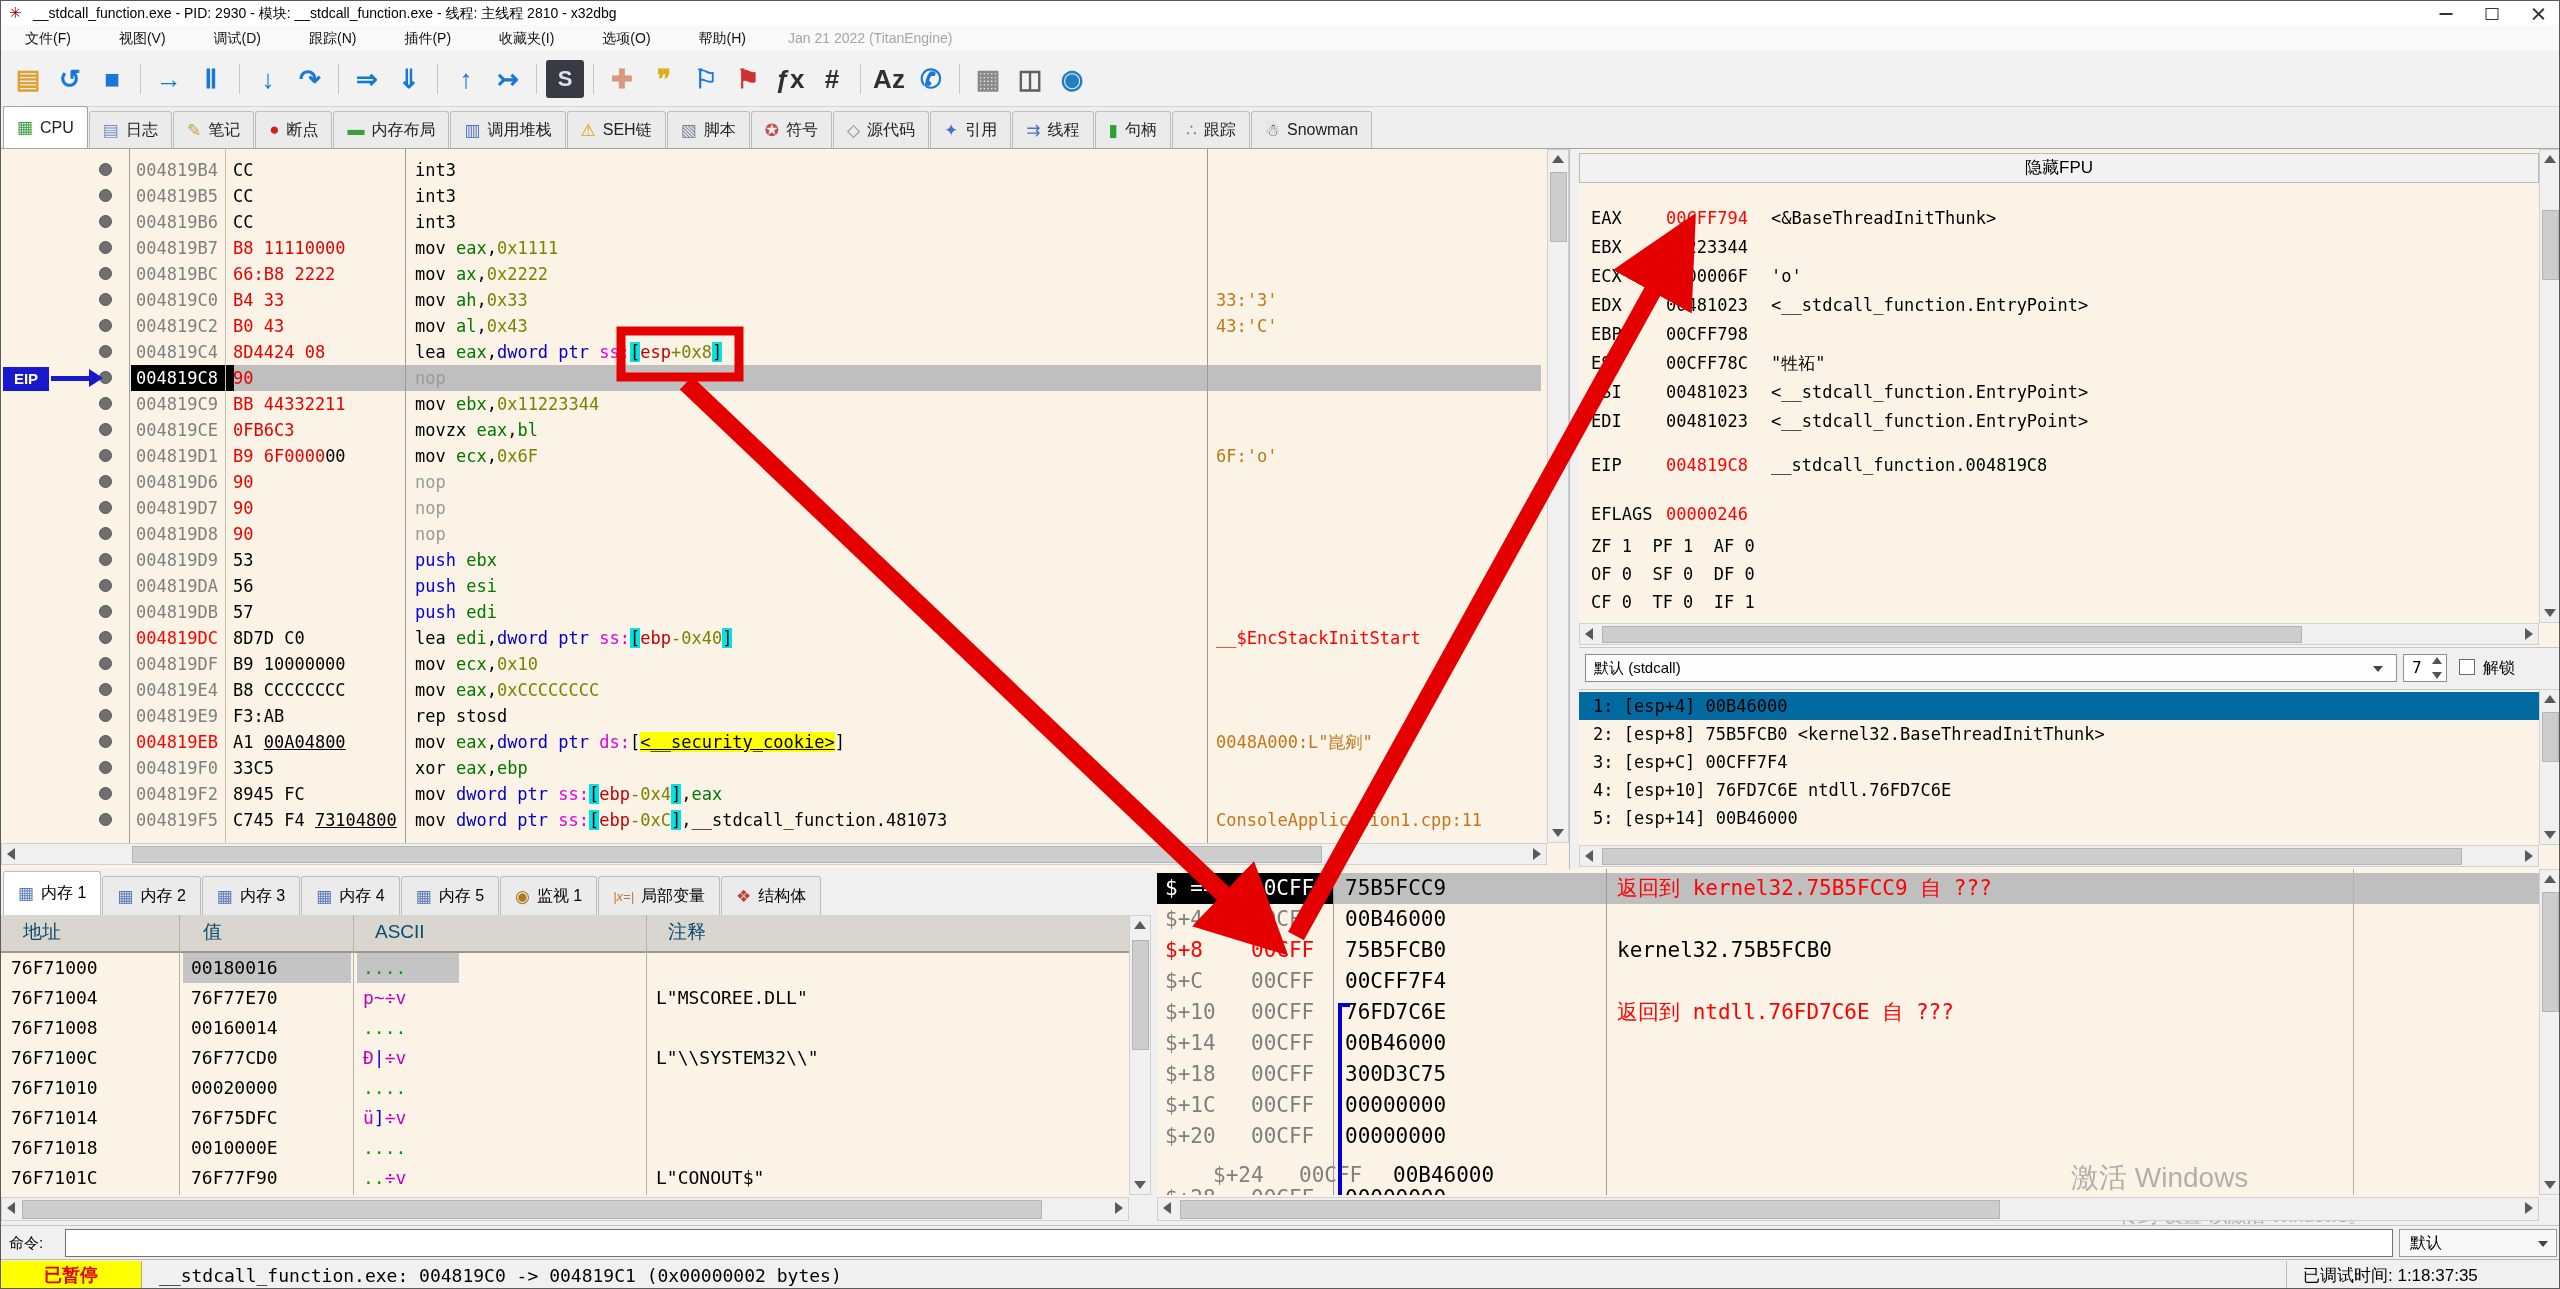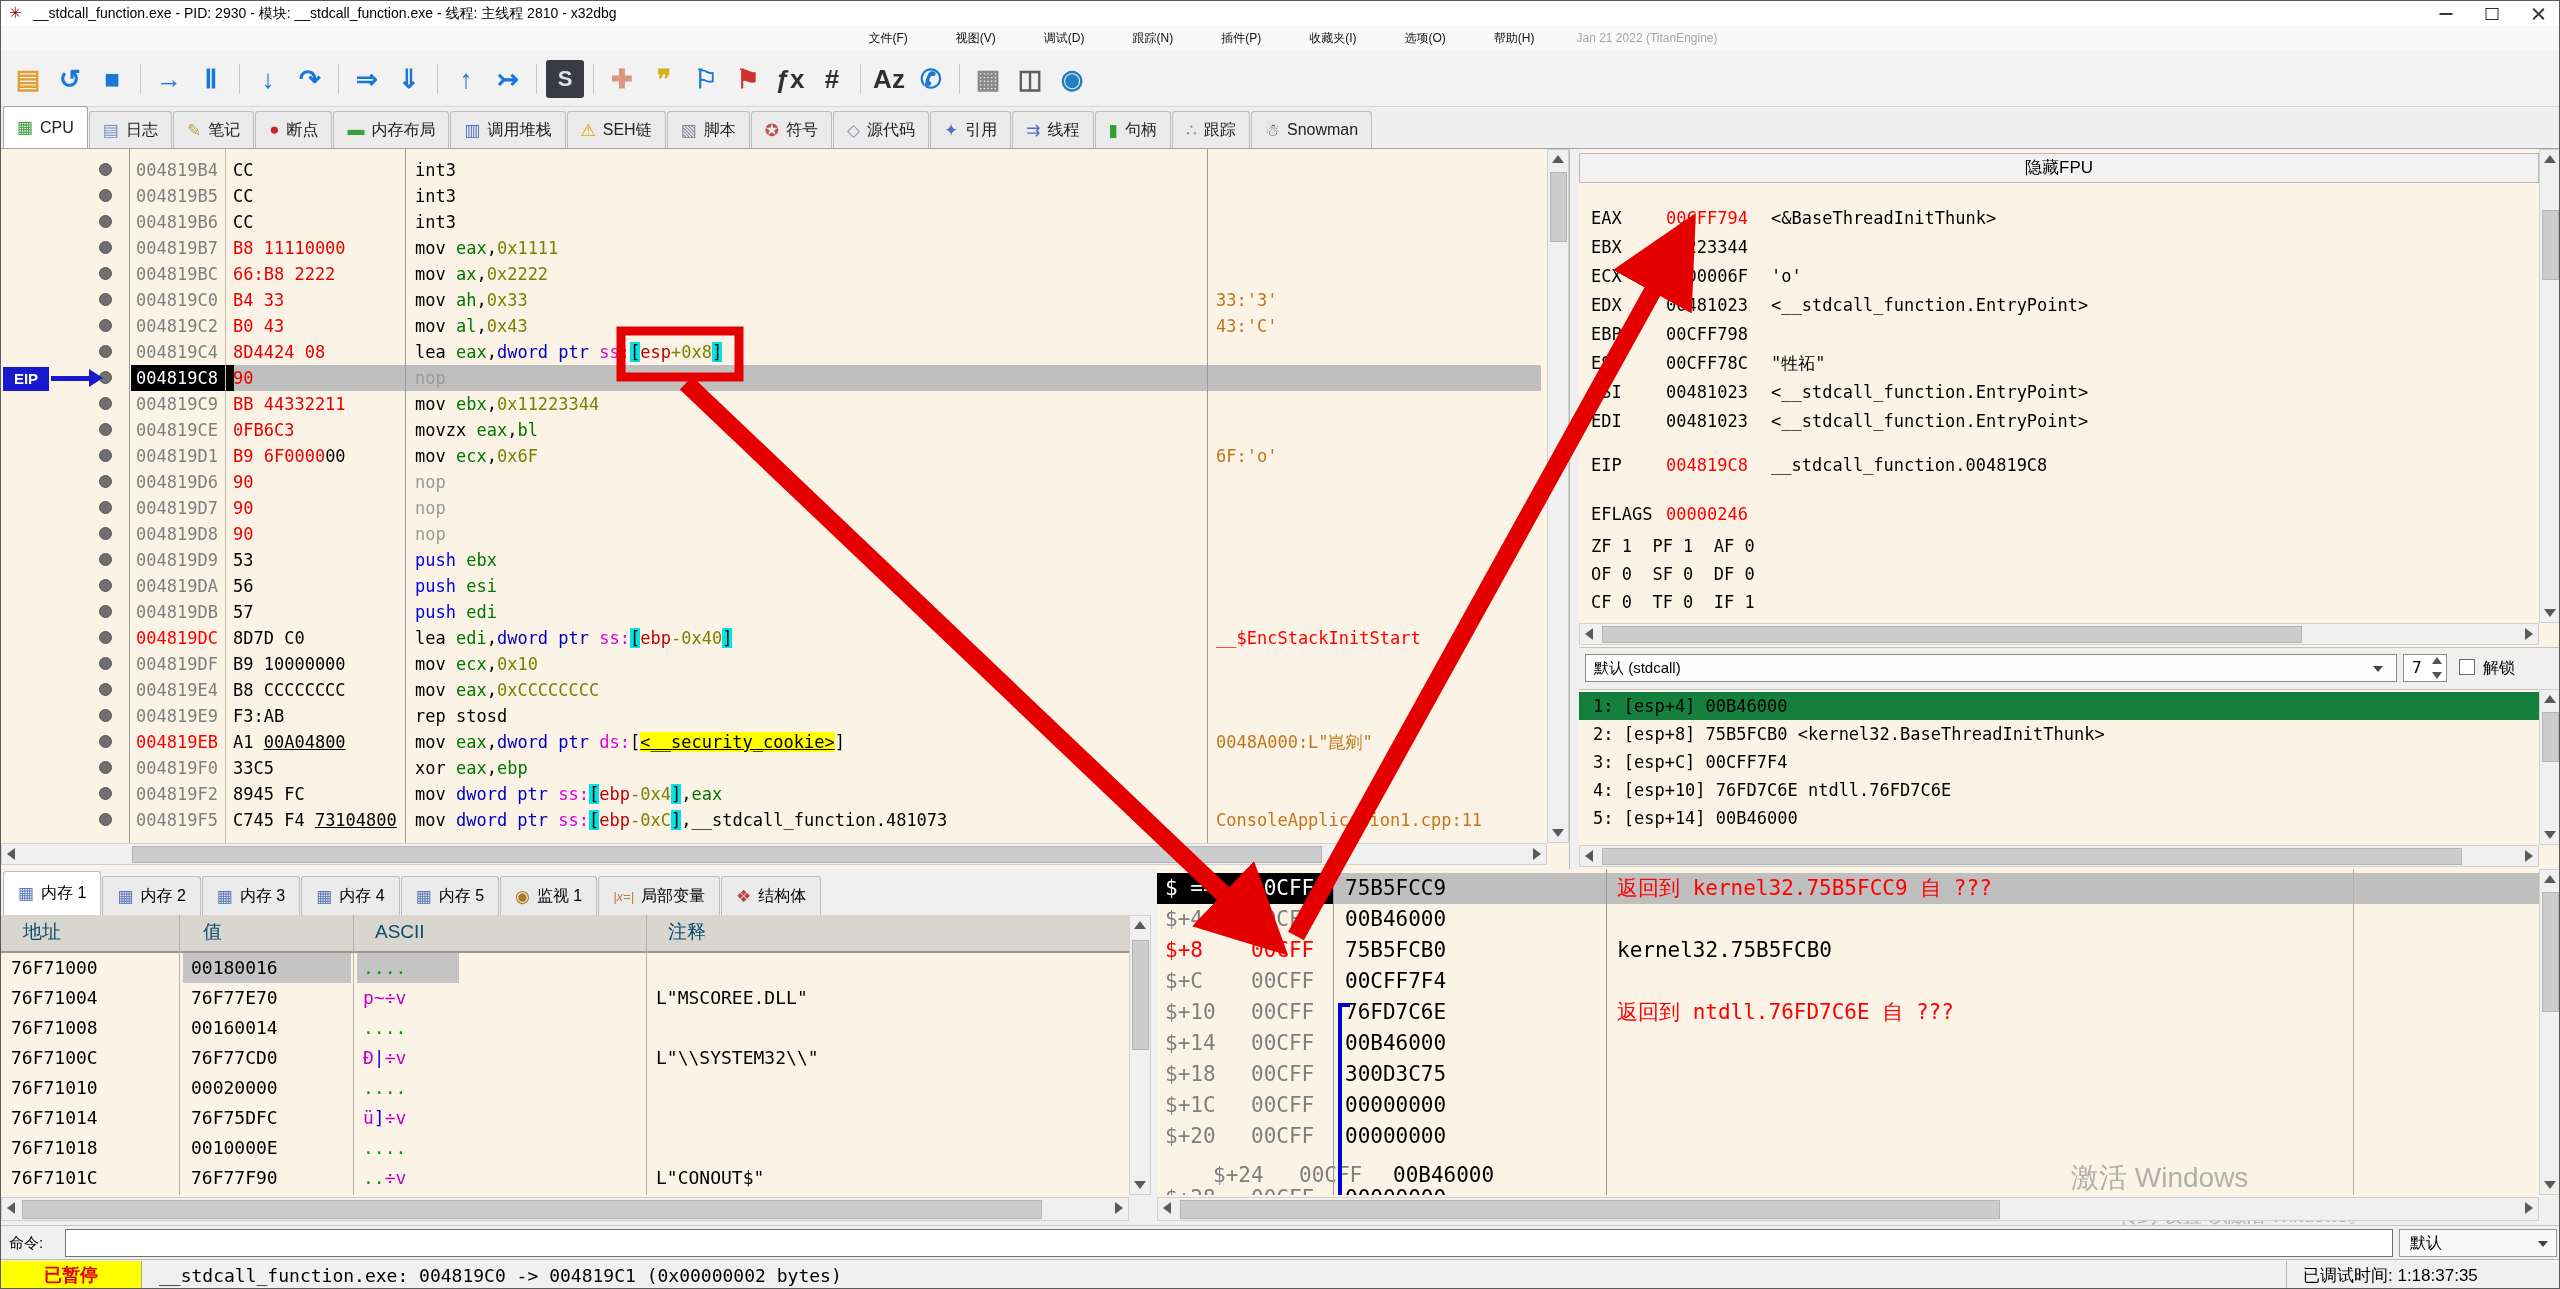--- a/index.html
+++ b/index.html
@@ -13,21 +13,21 @@
   #app-icon{left:8px;top:3px;font-size:15px;color:#8B0000;line-height:18px;}
   #title-text{left:32px;top:0;}
   .winbtn{top:0;width:46px;height:26px;}
   .winbtn .g{position:absolute;left:50%;top:50%;}
   #btn-min .g{width:13px;height:2px;background:#333;transform:translate(-50%,-50%);}
   #btn-max .g{width:11px;height:10px;border:1.5px solid #333;transform:translate(-50%,-50%);}
   #btn-close .g{width:15px;height:15px;transform:translate(-50%,-50%);}
   #btn-close .g:before,#btn-close .g:after{content:"";position:absolute;left:7px;top:0;width:1.8px;height:15px;background:#333;}
   #btn-close .g:before{transform:rotate(45deg);} #btn-close .g:after{transform:rotate(-45deg);}
 
-  #menubar{left:0;top:24px;width:2560px;height:26px;background:#F9F9F9;border-bottom:1px solid #E3E3E3;line-height:26px;font-size:12px;text-align:center;}
+  #menubar{left:0;top:24px;width:2560px;height:26px;background:#F9F9F9;border-bottom:1px solid #E3E3E3;line-height:26px;font-size:14px;}
   .menu-item{display:inline-block;padding:0 24px;color:#111;}
   #menu-date{color:#A6A6A6;padding-left:18px;}
 
   #toolbar{left:0;top:50px;width:2560px;height:56px;background:#F2F2F2;border-bottom:1px solid #D5D5D5;
            display:flex;align-items:center;padding-left:6px;box-sizing:border-box;}
   .tb-btn{width:38px;height:38px;margin:0 2px;font-size:26px;line-height:38px;text-align:center;font-weight:bold;}
   .tb-dark{background:#3A3A44;color:#E0E0E8;border-radius:3px;font-size:22px;}
   .tb-sep{width:1px;height:30px;background:#C6C6C6;margin:0 7px;}
 
   #tabbar{left:0;top:106px;width:2560px;height:42px;background:#EFEFEF;border-bottom:1px solid #A5A5A5;
@@ -89,21 +89,21 @@
   #cc-spin-val{position:absolute;left:8px;top:0;font-size:16px;line-height:26px;}
   .spin-btn{position:absolute;right:2px;width:12px;height:11px;}
   .spin-up{top:2px;border-bottom:7px solid #555;border-left:5px solid transparent;border-right:5px solid transparent;width:0!important;height:0!important;right:4px;}
   .spin-dn{bottom:2px;border-top:7px solid #555;border-left:5px solid transparent;border-right:5px solid transparent;width:0!important;height:0!important;right:4px;}
   #cc-check{position:absolute;left:2458px;top:658px;width:16px;height:16px;background:#FFF;border:1px solid #6A6A6A;box-sizing:border-box;}
   #cc-check-label{position:absolute;left:2482px;top:653px;font-size:16px;line-height:28px;}
 
   
   #args-rows{left:1578px;top:688px;width:960px;height:156px;background:#FBF3E6;border-top:1px solid #C5C5C5;}
   .arow{position:absolute;left:0;width:100%;height:28px;line-height:28px;font-size:17px;white-space:pre;padding-left:14px;box-sizing:border-box;}
-  .arow.sel{background:#15803d;}
+  .arow.sel{background:#0369a1;}
 
   
   #dump-tabs{left:0;top:870px;width:1150px;height:44px;background:#F0F0F0;display:flex;align-items:flex-end;padding-left:2px;box-sizing:border-box;}
   .dtab{display:inline-flex;align-items:center;height:38px;padding:0 14px;margin-right:1px;font-size:16px;background:#EBEBEB;
         border:1px solid #BDBDBD;border-bottom:none;border-radius:3px 3px 0 0;}
   .dtab.active{background:#FFFFFF;height:43px;}
   #dump-table{left:0;top:914px;width:1128px;height:282px;background:#FBF3E6;border-top:1px solid #9B9B9B;}
   #dump-header{left:0;top:914px;width:1128px;height:36px;background:#D8D6CE;border-bottom:2px solid #9A988C;}
   .dhead{position:absolute;top:0;height:34px;line-height:34px;font-size:19px;color:#0c4a6e;margin-left:12px;}
   #dump-rows{left:0;top:952px;width:1128px;height:242px;font-size:18px;}

